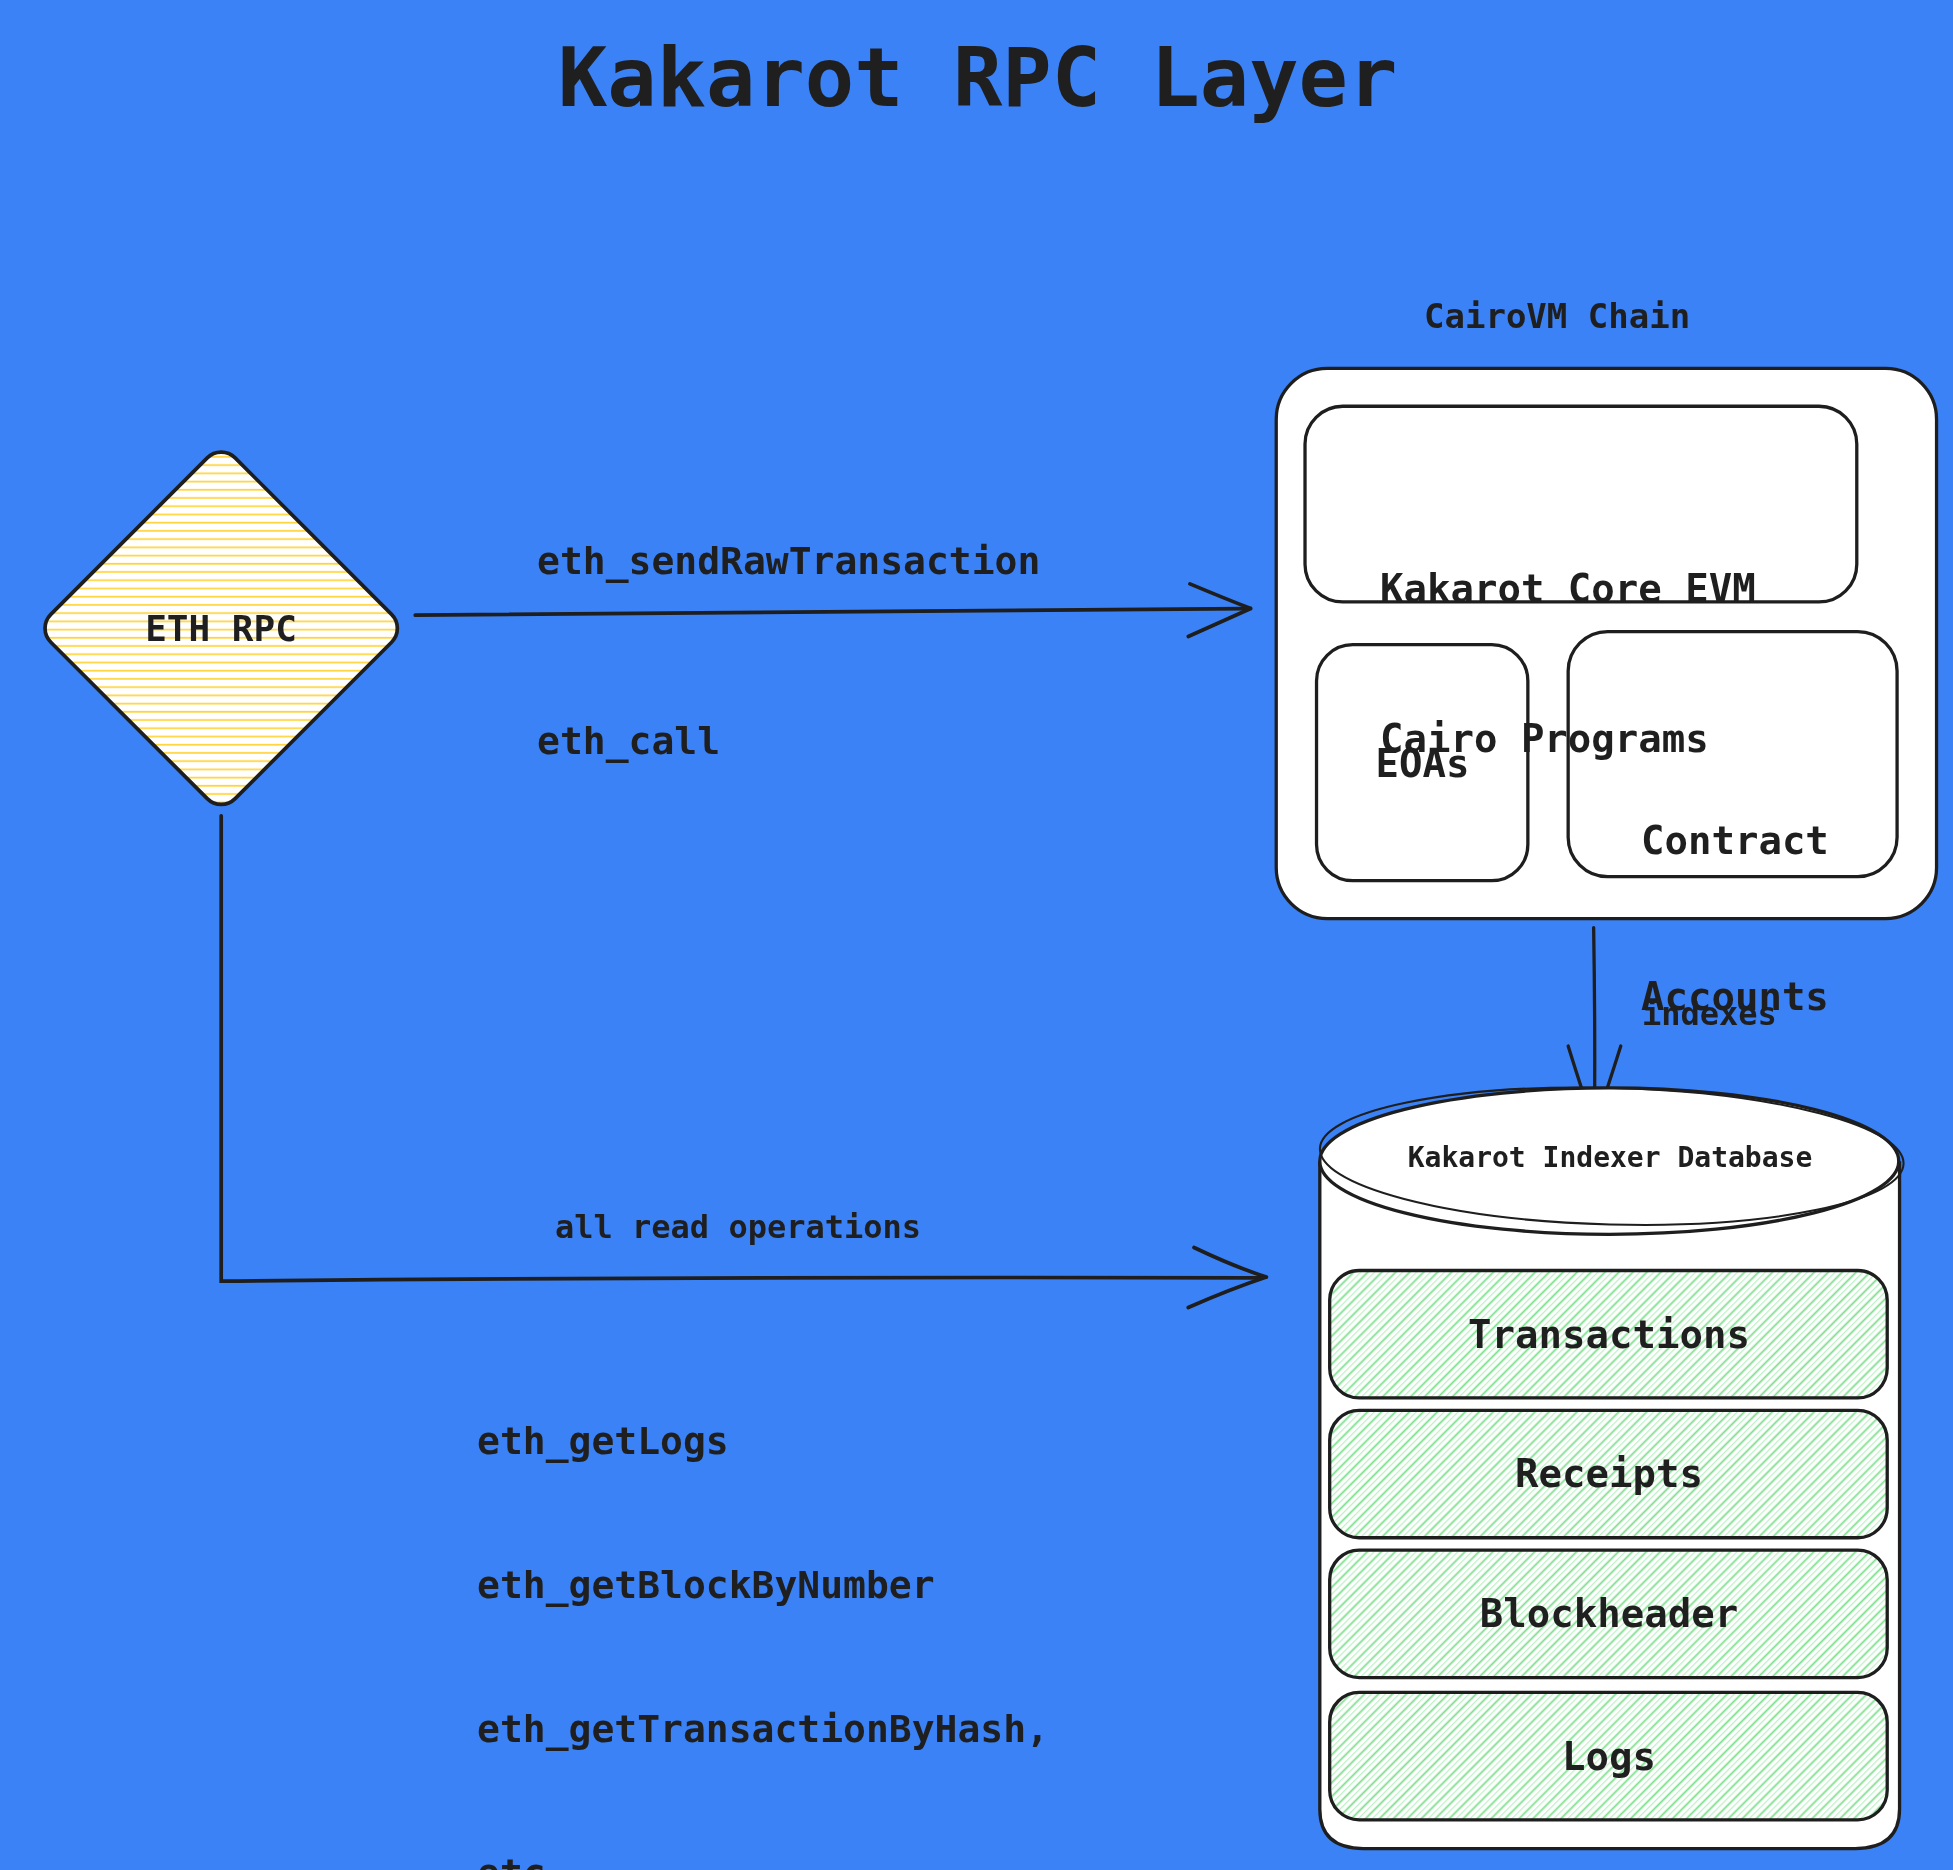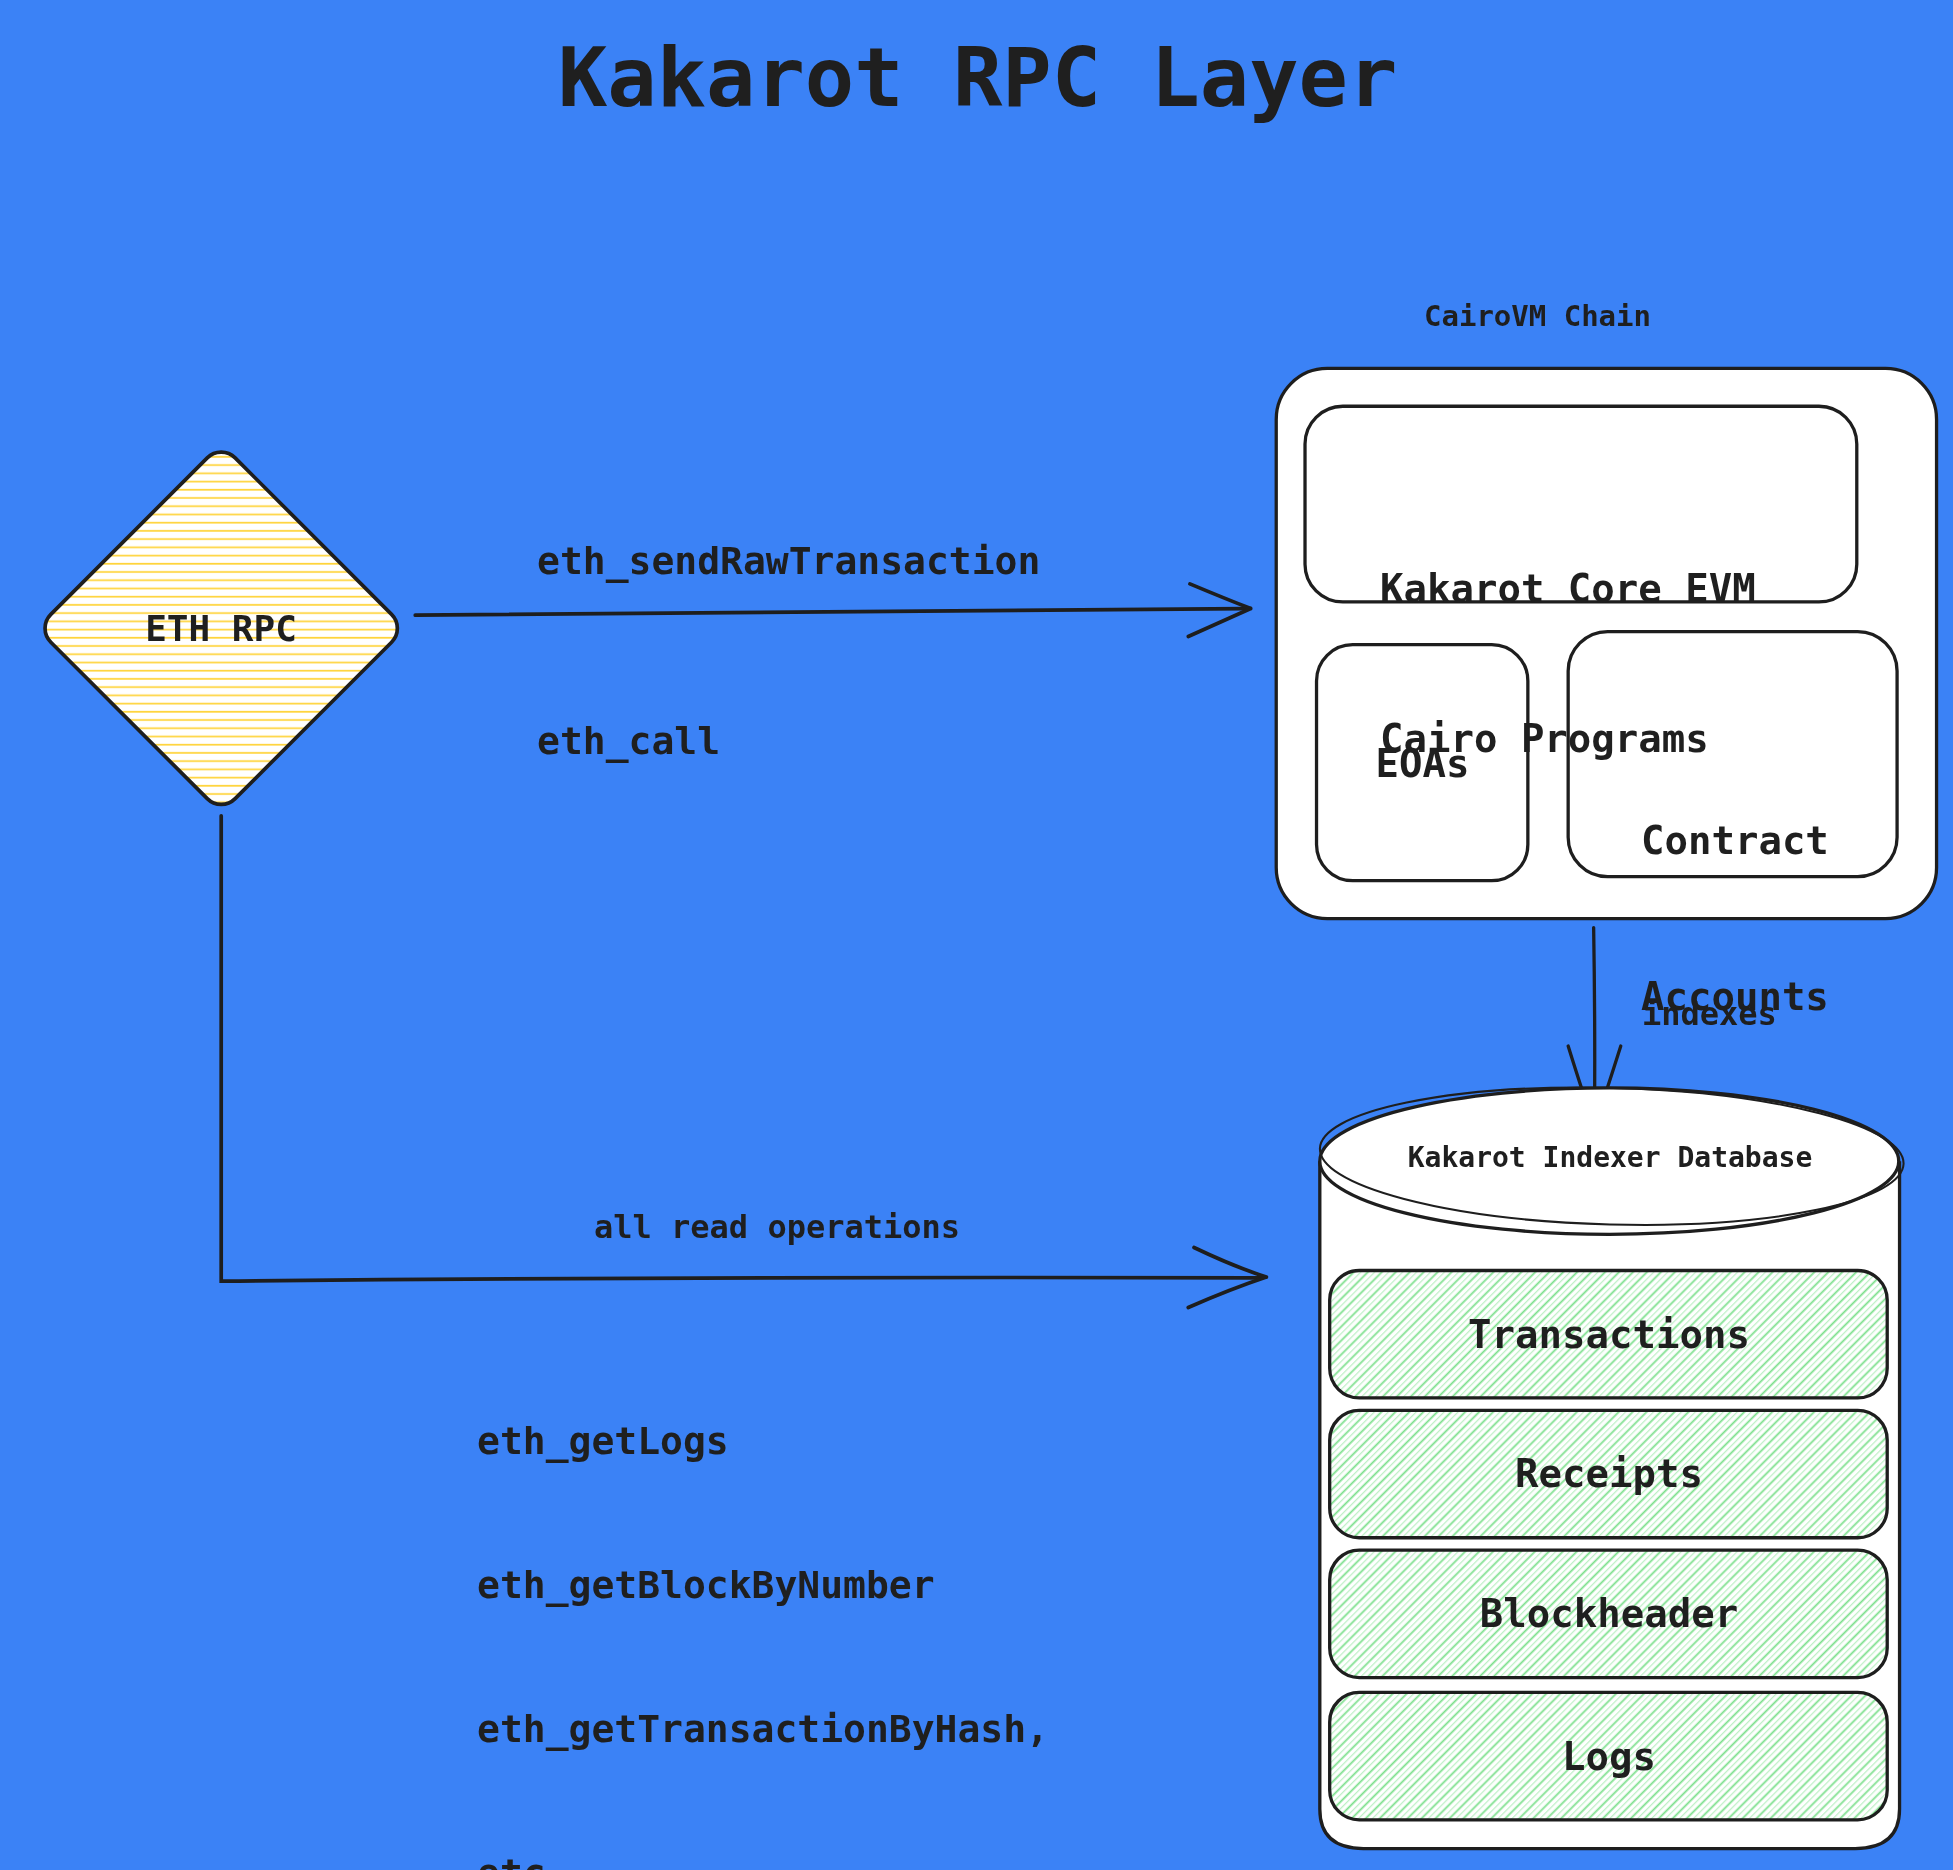--- a/index.html
+++ b/index.html
@@ -78,21 +78,21 @@
 
   <div class="label title" style="left:558px;top:37px;">Kakarot RPC Layer</div>
 
   <div class="label center-box" style="left:37px;top:445px;width:368px;height:367px;font-size:36px;">ETH RPC</div>
 
   <div class="label methods" style="left:537px;top:411px;">
     <div>eth_sendRawTransaction</div>
     <div>eth_call</div>
   </div>
 
-  <div class="label" style="left:1424px;top:297px;font-size:29px;line-height:39px;">CairoVM Chain</div>
+  <div class="label" style="left:1424px;top:297px;font-size:34px;line-height:39px;">CairoVM Chain</div>
 
   <div class="label lbl48" style="left:1380px;top:464px;">
     <div>Kakarot Core EVM</div>
     <div>Cairo Programs</div>
   </div>
 
   <div class="label center-box" style="left:1317px;top:645px;width:211px;height:236px;font-size:39px;">EOAs</div>
 
   <div class="label" style="left:1641px;top:711px;font-size:39px;line-height:52px;">
     <div>Contract</div>
@@ -101,21 +101,21 @@
 
   <div class="label lbl46" style="left:1642px;top:995px;">indexes</div>
 
   <div class="label" style="left:1320px;top:1141px;width:580px;text-align:center;font-size:28px;line-height:33px;">Kakarot Indexer Database</div>
 
   <div class="label center-box" style="left:1330px;top:1271px;width:558px;height:127px;font-size:39px;">Transactions</div>
   <div class="label center-box" style="left:1330px;top:1410px;width:558px;height:127px;font-size:39px;">Receipts</div>
   <div class="label center-box" style="left:1330px;top:1550px;width:558px;height:127px;font-size:39px;">Blockheader</div>
   <div class="label center-box" style="left:1330px;top:1693px;width:558px;height:127px;font-size:39px;">Logs</div>
 
-  <div class="label lbl46" style="left:594px;top:1208px;">all read operations</div>
+  <div class="label lbl46" style="left:555px;top:1208px;">all read operations</div>
 
   <div class="label readmethods" style="left:477px;top:1321px;">
     <div>eth_getLogs</div>
     <div>eth_getBlockByNumber</div>
     <div>eth_getTransactionByHash,</div>
     <div>etc.</div>
   </div>
 
 </div>
 

